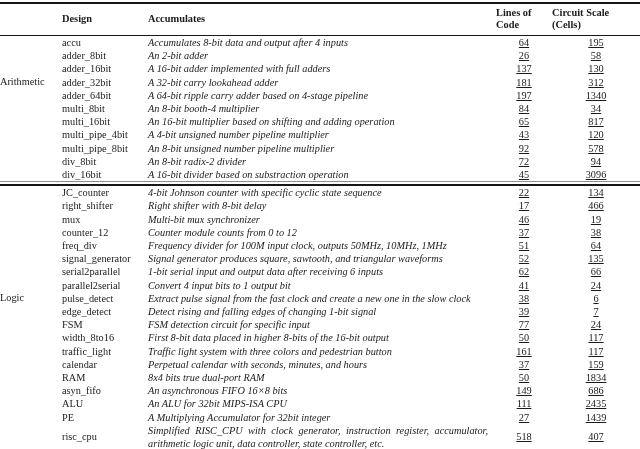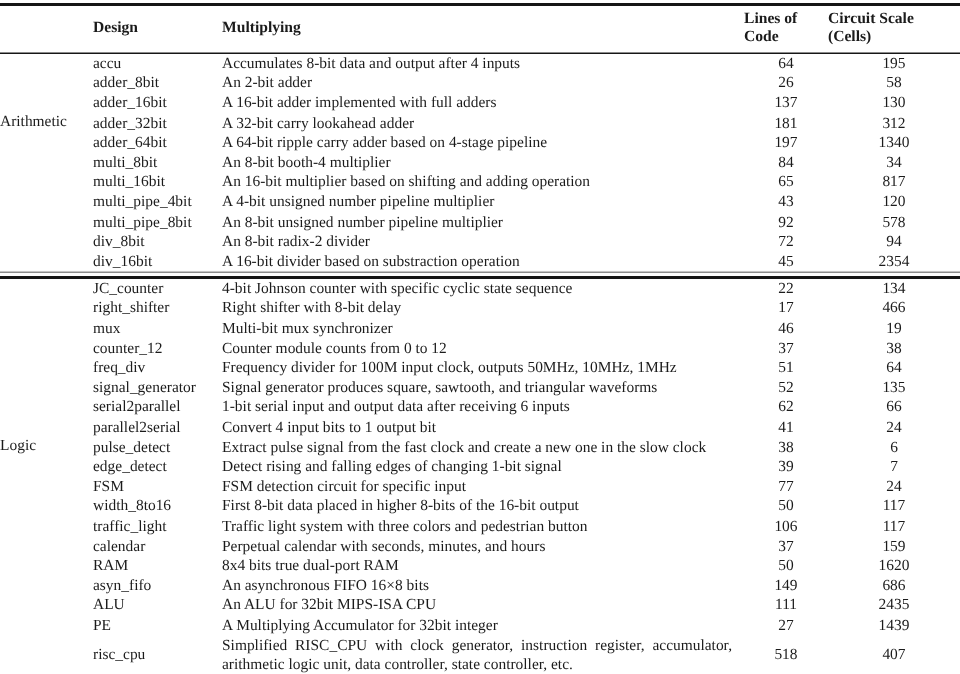--- a/index.html
+++ b/index.html
@@ -52,22 +52,23 @@
     vertical-align: top;
     white-space: nowrap;
   }
   td.cat.cat-arith { padding-top: 39px; }
   td.cat.cat-logic { padding-top: 105px; }
 
   td.desc {
     white-space: normal;
     text-align: justify;
     padding-right: 8px;
-  }
-  td.num { text-align: center; }
+    font-style: italic;
+  }
+  td.num { text-align: center; text-decoration: underline; }
 
   tr.rule-row td {
     height: 2px;
     padding: 0;
     border-top: 1px solid #8d8d8d;
     border-bottom: 2px solid #161616;
   }
 </style>
 </head>
 <body>
@@ -78,21 +79,21 @@
       <col class="c-cat">
       <col class="c-design">
       <col class="c-desc">
       <col class="c-loc">
       <col class="c-cells">
     </colgroup>
     <thead>
       <tr>
         <th></th>
         <th>Design</th>
-        <th>Multiplying</th>
+        <th>Accumulates</th>
         <th class="num">
           <span>Lines of</span><br>
           <span>Code</span>
         </th>
         <th class="num">
           <span>Circuit Scale</span><br>
           <span>(Cells)</span>
         </th>
       </tr>
     </thead>
@@ -156,21 +157,21 @@
         <tr>
           <td>div_8bit</td>
           <td class="desc">An 8-bit radix-2 divider</td>
           <td class="num">72</td>
           <td class="num">94</td>
         </tr>
         <tr>
           <td>div_16bit</td>
           <td class="desc">A 16-bit divider based on substraction operation</td>
           <td class="num">45</td>
-          <td class="num">2354</td>
+          <td class="num">3096</td>
         </tr>
         <tr class="rule-row">
           <td colspan="5"></td>
         </tr>
         <tr>
           <td class="cat cat-logic" rowspan="19">Logic</td>
           <td>JC_counter</td>
           <td class="desc">4-bit Johnson counter with specific cyclic state sequence</td>
           <td class="num">22</td>
           <td class="num">134</td>
@@ -237,34 +238,34 @@
         </tr>
         <tr>
           <td>width_8to16</td>
           <td class="desc">First 8-bit data placed in higher 8-bits of the 16-bit output</td>
           <td class="num">50</td>
           <td class="num">117</td>
         </tr>
         <tr>
           <td>traffic_light</td>
           <td class="desc">Traffic light system with three colors and pedestrian button</td>
-          <td class="num">106</td>
+          <td class="num">161</td>
           <td class="num">117</td>
         </tr>
         <tr>
           <td>calendar</td>
           <td class="desc">Perpetual calendar with seconds, minutes, and hours</td>
           <td class="num">37</td>
           <td class="num">159</td>
         </tr>
         <tr>
           <td>RAM</td>
           <td class="desc">8x4 bits true dual-port RAM</td>
           <td class="num">50</td>
-          <td class="num">1620</td>
+          <td class="num">1834</td>
         </tr>
         <tr>
           <td>asyn_fifo</td>
           <td class="desc">An asynchronous FIFO 16×8 bits</td>
           <td class="num">149</td>
           <td class="num">686</td>
         </tr>
         <tr>
           <td>ALU</td>
           <td class="desc">An ALU for 32bit MIPS-ISA CPU</td>

